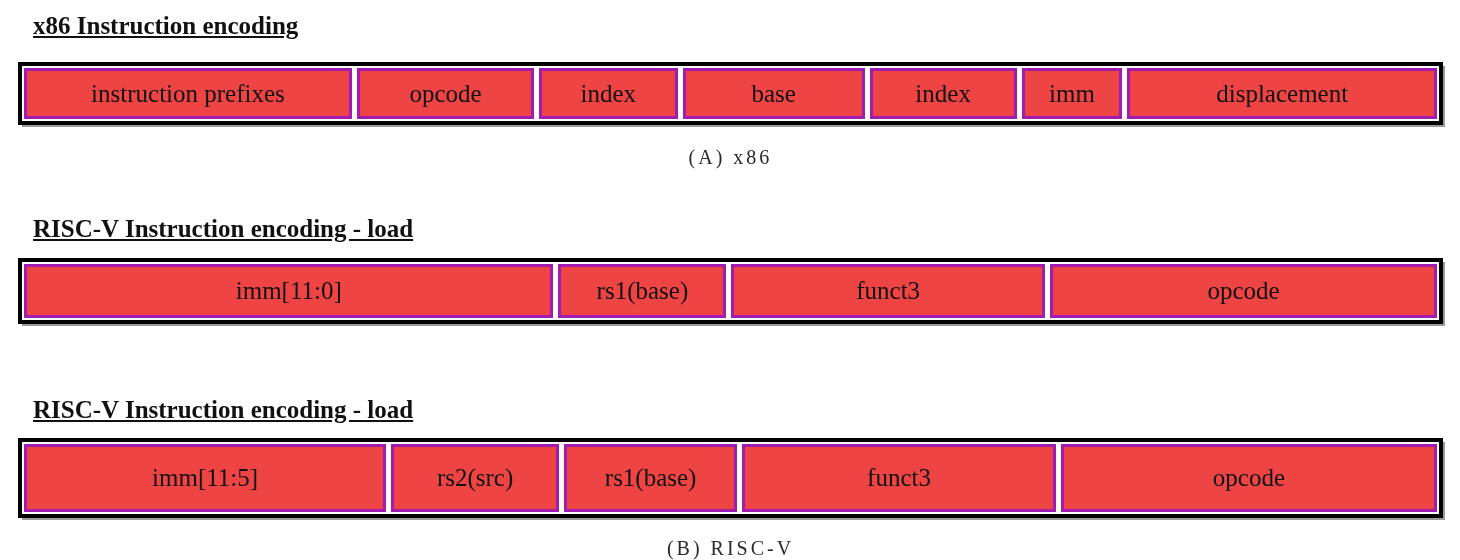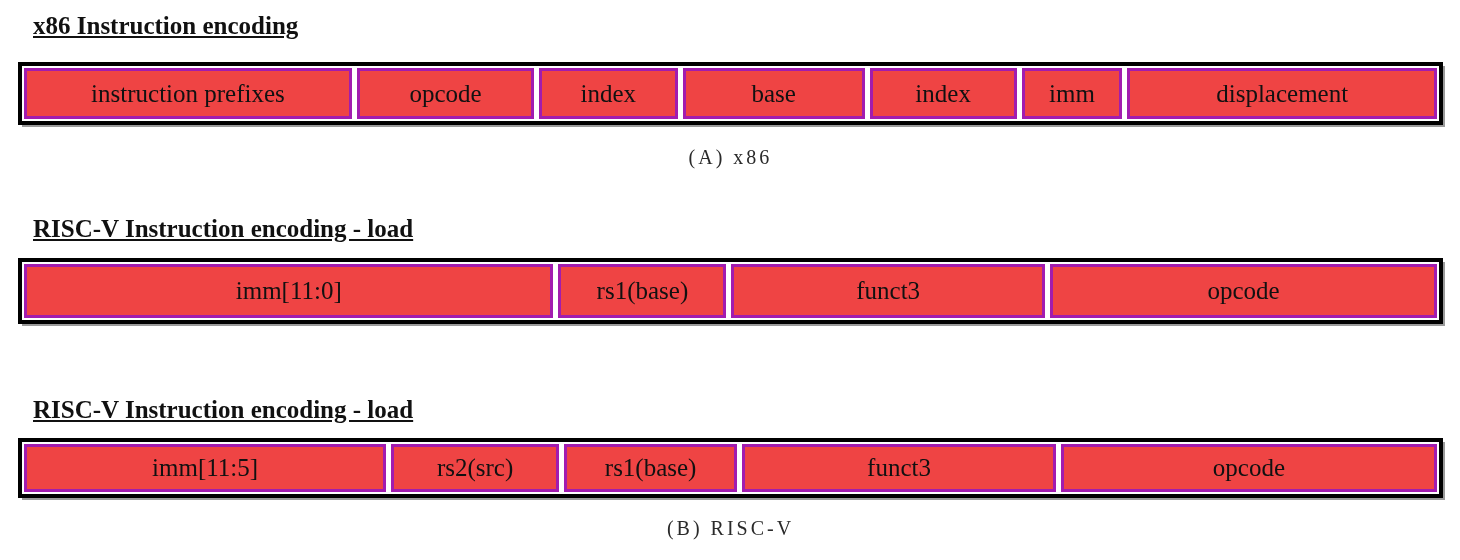--- a/index.html
+++ b/index.html
@@ -46,21 +46,21 @@
     background: #ef4444;
     display: flex;
     align-items: center;
     justify-content: center;
     font-size: 25px;
     white-space: nowrap;
     overflow: hidden;
   }
   .row-x86 .cell   { height: 51px; }
   .row-store .cell { height: 54px; }
-  .row-load .cell  { height: 48px; }
+  .row-load .cell  { height: 68px; }
 
   .caption {
     width: 1425px;
     margin-left: 18px;
     text-align: center;
     font-size: 20px;
     line-height: 28px;
     color: #2a2a2a;
     letter-spacing: 3px;
   }

